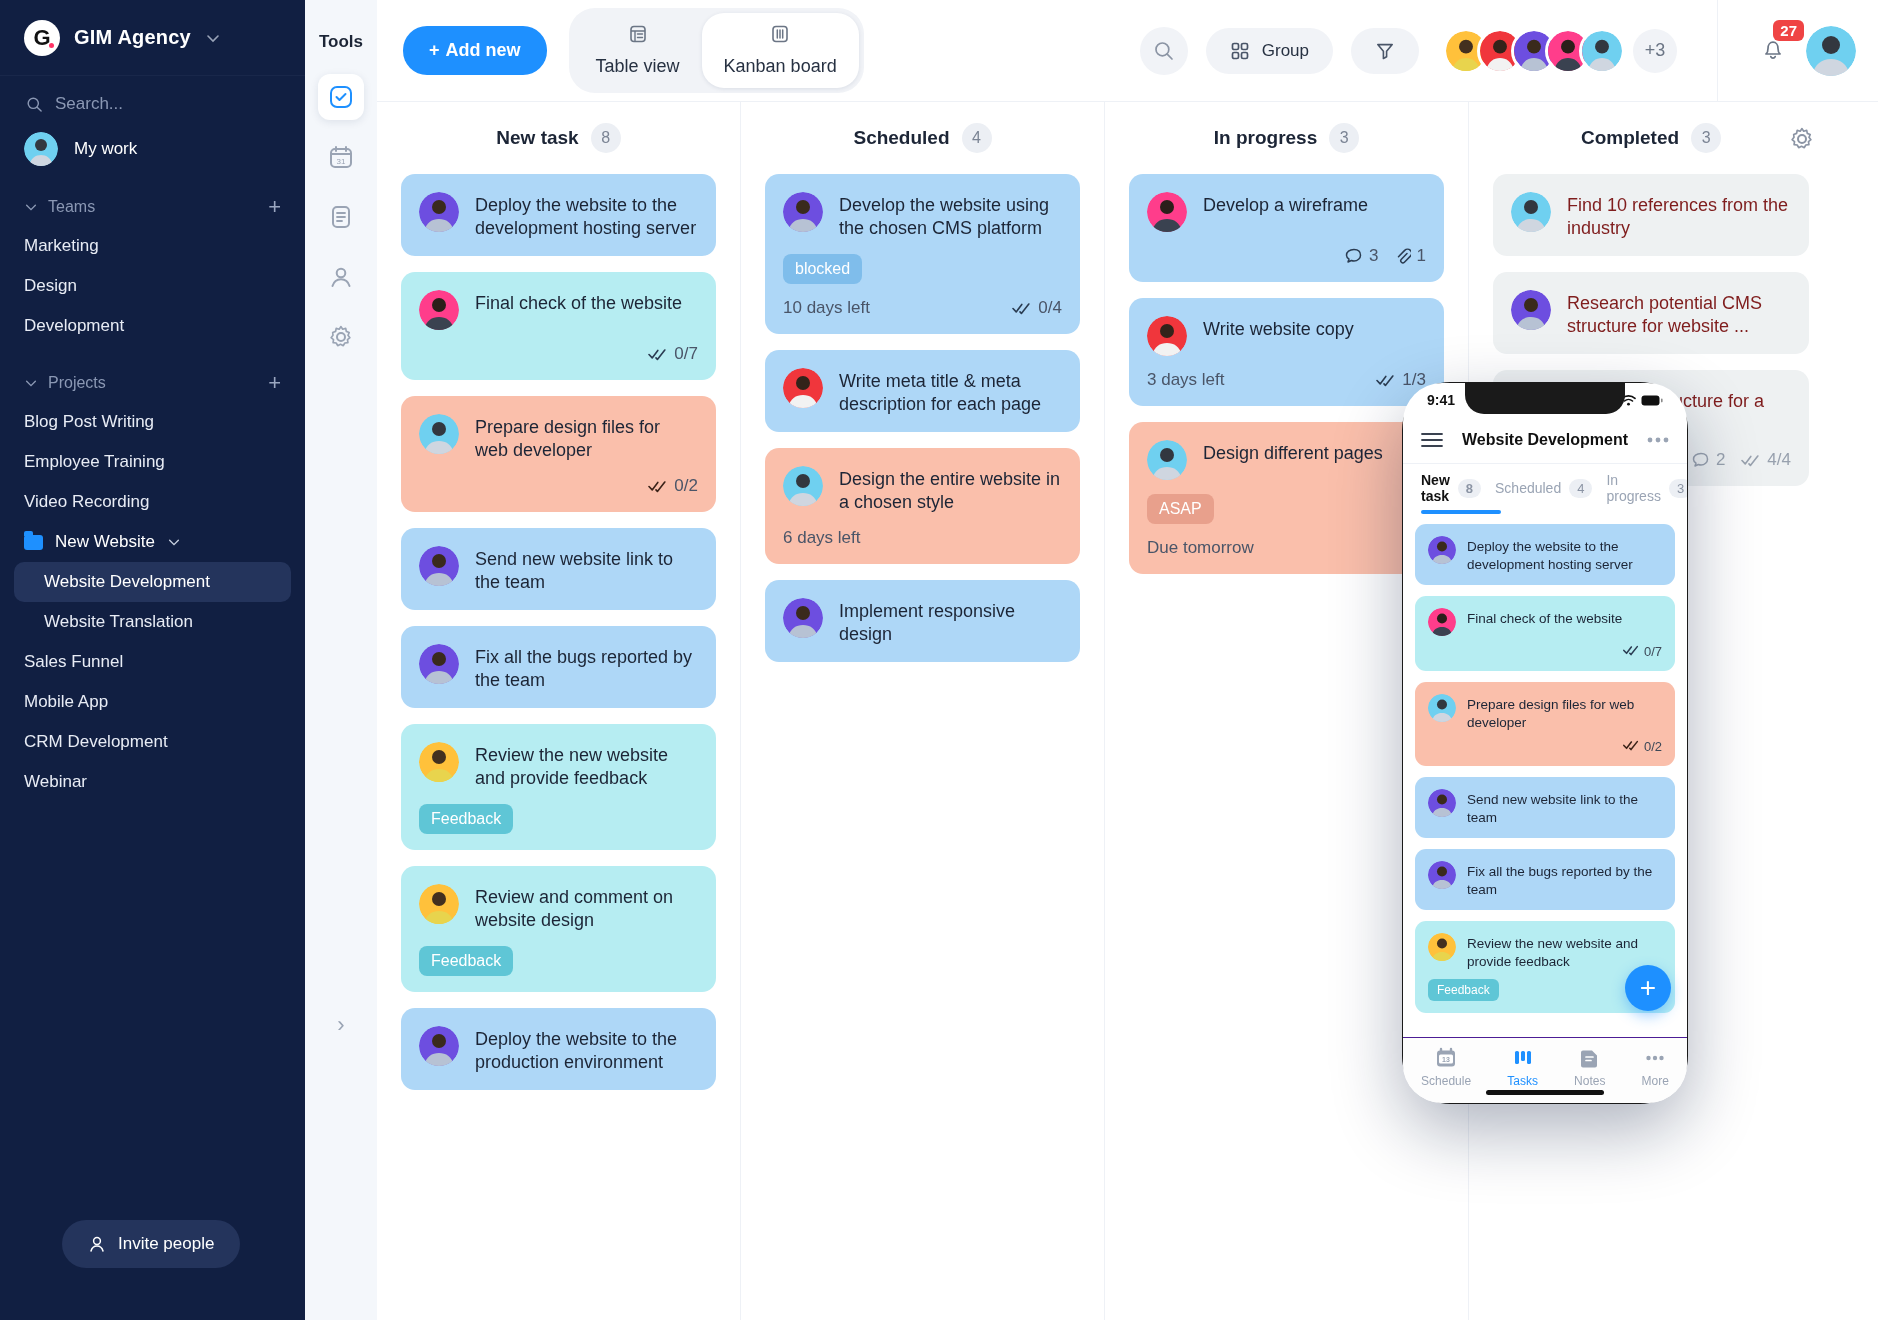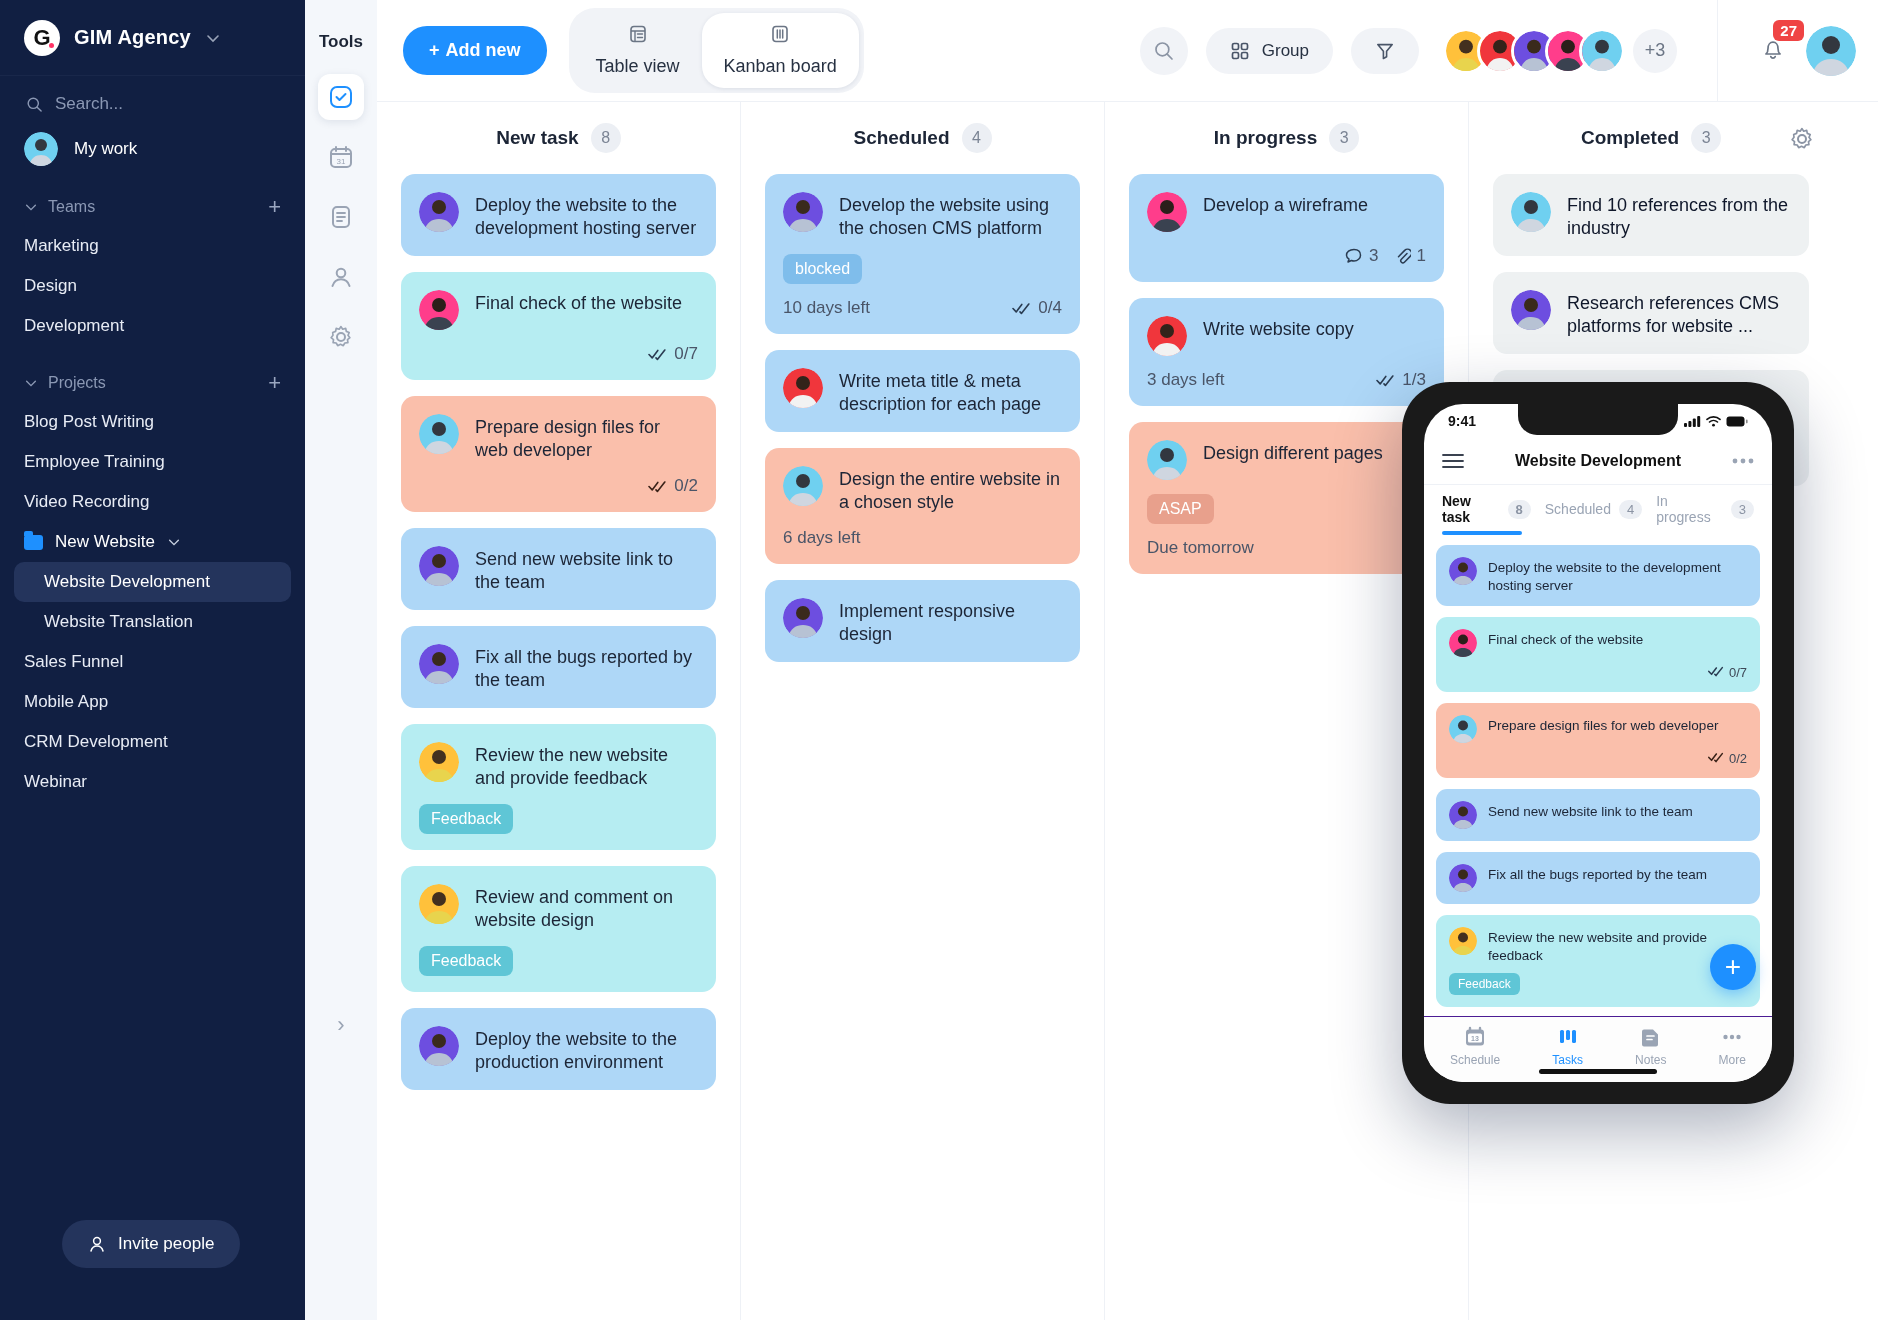--- a/index.html
+++ b/index.html
@@ -161,42 +161,42 @@
   .gear-col {
     position: absolute; right: 18px; top: 24px; color: #8b94a4;
   }
 
   .card {
     border-radius: 14px; padding: 18px 18px 16px 18px; margin-bottom: 16px;
     display: flex; flex-wrap: wrap; align-items: flex-start; gap: 0;
   }
   .card .row1 { display: flex; align-items: flex-start; gap: 16px; width: 100%; }
   .card .ttl { font-size: 18px; line-height: 1.28; color: #1c2536; flex: 1; padding-top: 2px; }
-  .card.done .ttl { color: #0f172a; }
+  .card.done .ttl { color: #7f1d1d; }
   .tag {
     display: inline-block; border-radius: 8px; padding: 6px 12px;
     font-size: 16px; color: #fff; margin-top: 14px; margin-left: 0;
   }
   .meta {
     display: flex; align-items: center; width: 100%; margin-top: 14px;
     font-size: 17px; color: #4a5568;
   }
   .meta .right { margin-left: auto; display: flex; align-items: center; gap: 16px; }
   .meta .ic { display: flex; align-items: center; gap: 6px; }
 
   .c-blue   { background: #aed7f7; }
   .c-cyan   { background: #b6edf2; }
   .c-peach  { background: #fabfab; }
   .c-grey   { background: #eef1f2; }
 
   
   .phone {
     position: absolute; left: 1025px; top: 382px;
-    width: 392px; height: 722px;
-    background: #1a1a1a; border-radius: 48px; padding: 22px;
+    width: 286px; height: 722px;
+    background: #1a1a1a; border-radius: 48px; padding: 1px;
     box-shadow: 0 26px 70px rgba(10,25,60,.33);
   }
   .phone-screen {
     width: 100%; height: 100%; background: #fff; border-radius: 39px;
     overflow: hidden; position: relative; display: flex; flex-direction: column;
   }
   .notch {
     position: absolute; top: 0; left: 50%; transform: translateX(-50%);
     width: 160px; height: 31px; background: #1a1a1a;
     border-radius: 0 0 19px 19px; z-index: 5;
@@ -740,21 +740,21 @@
             </div>
         </div>
 
         <div class="card c-grey done">
           <div class="row1">
               <svg class="av" width="40" height="40" viewBox="0 0 40 40">
                 <circle cx="20" cy="20" r="20" fill="#6d4ee0"></circle>
                 <circle cx="20" cy="15" r="7" fill="#3a2a1c"></circle>
                 <path d="M5 40c2-9.5 8-13 15-13s13 3.5 15 13z" fill="#b7c2d4"></path>
               </svg>
-          <span class="ttl">Research references CMS platforms for website ...</span>
+          <span class="ttl">Research potential CMS structure for website ...</span>
             </div>
         </div>
 
         <div class="card c-grey done">
           <div class="row1">
               <svg class="av" width="40" height="40" viewBox="0 0 40 40">
                 <circle cx="20" cy="20" r="20" fill="#ff3d8b"></circle>
                 <circle cx="20" cy="15" r="7" fill="#2b1f1a"></circle>
                 <path d="M5 40c2-9.5 8-13 15-13s13 3.5 15 13z" fill="#3a4250"></path>
               </svg>

